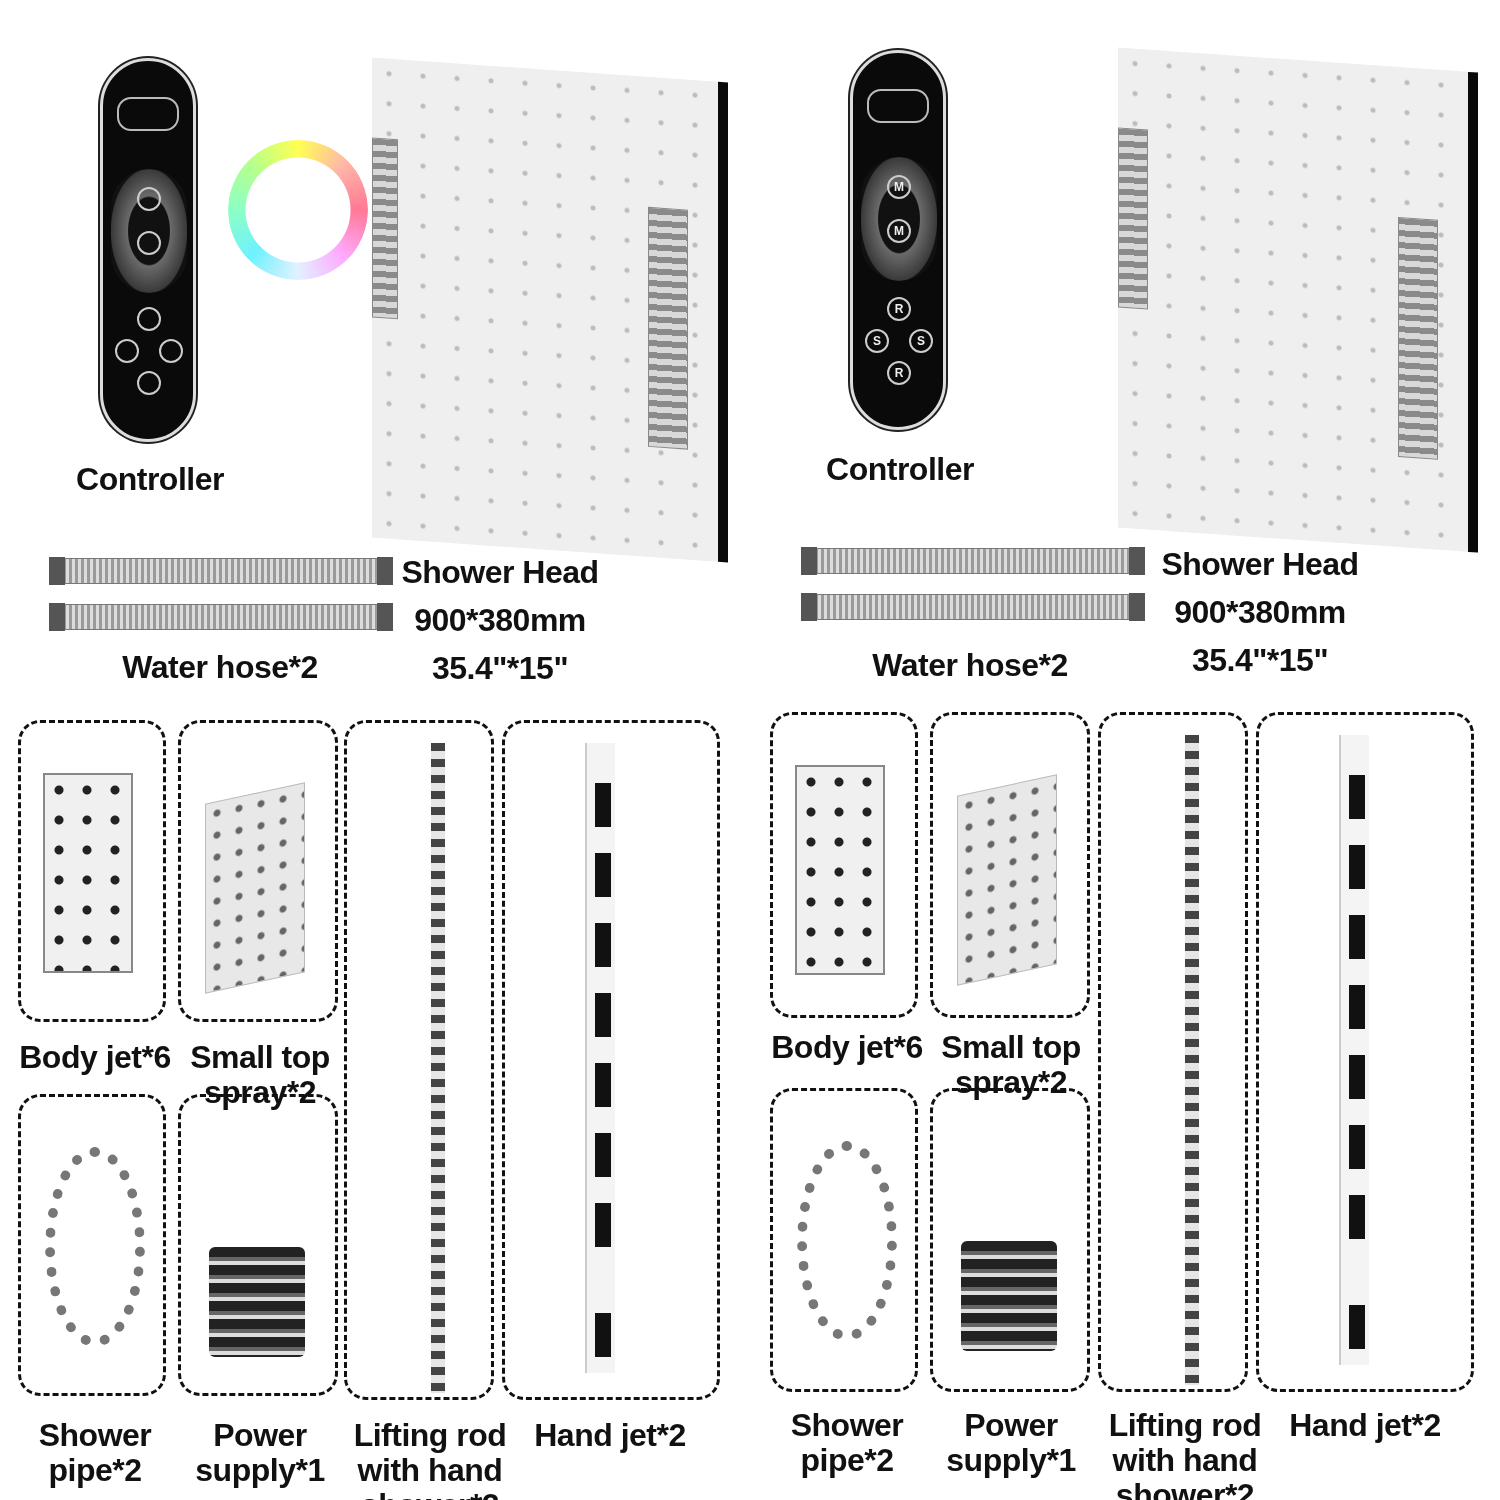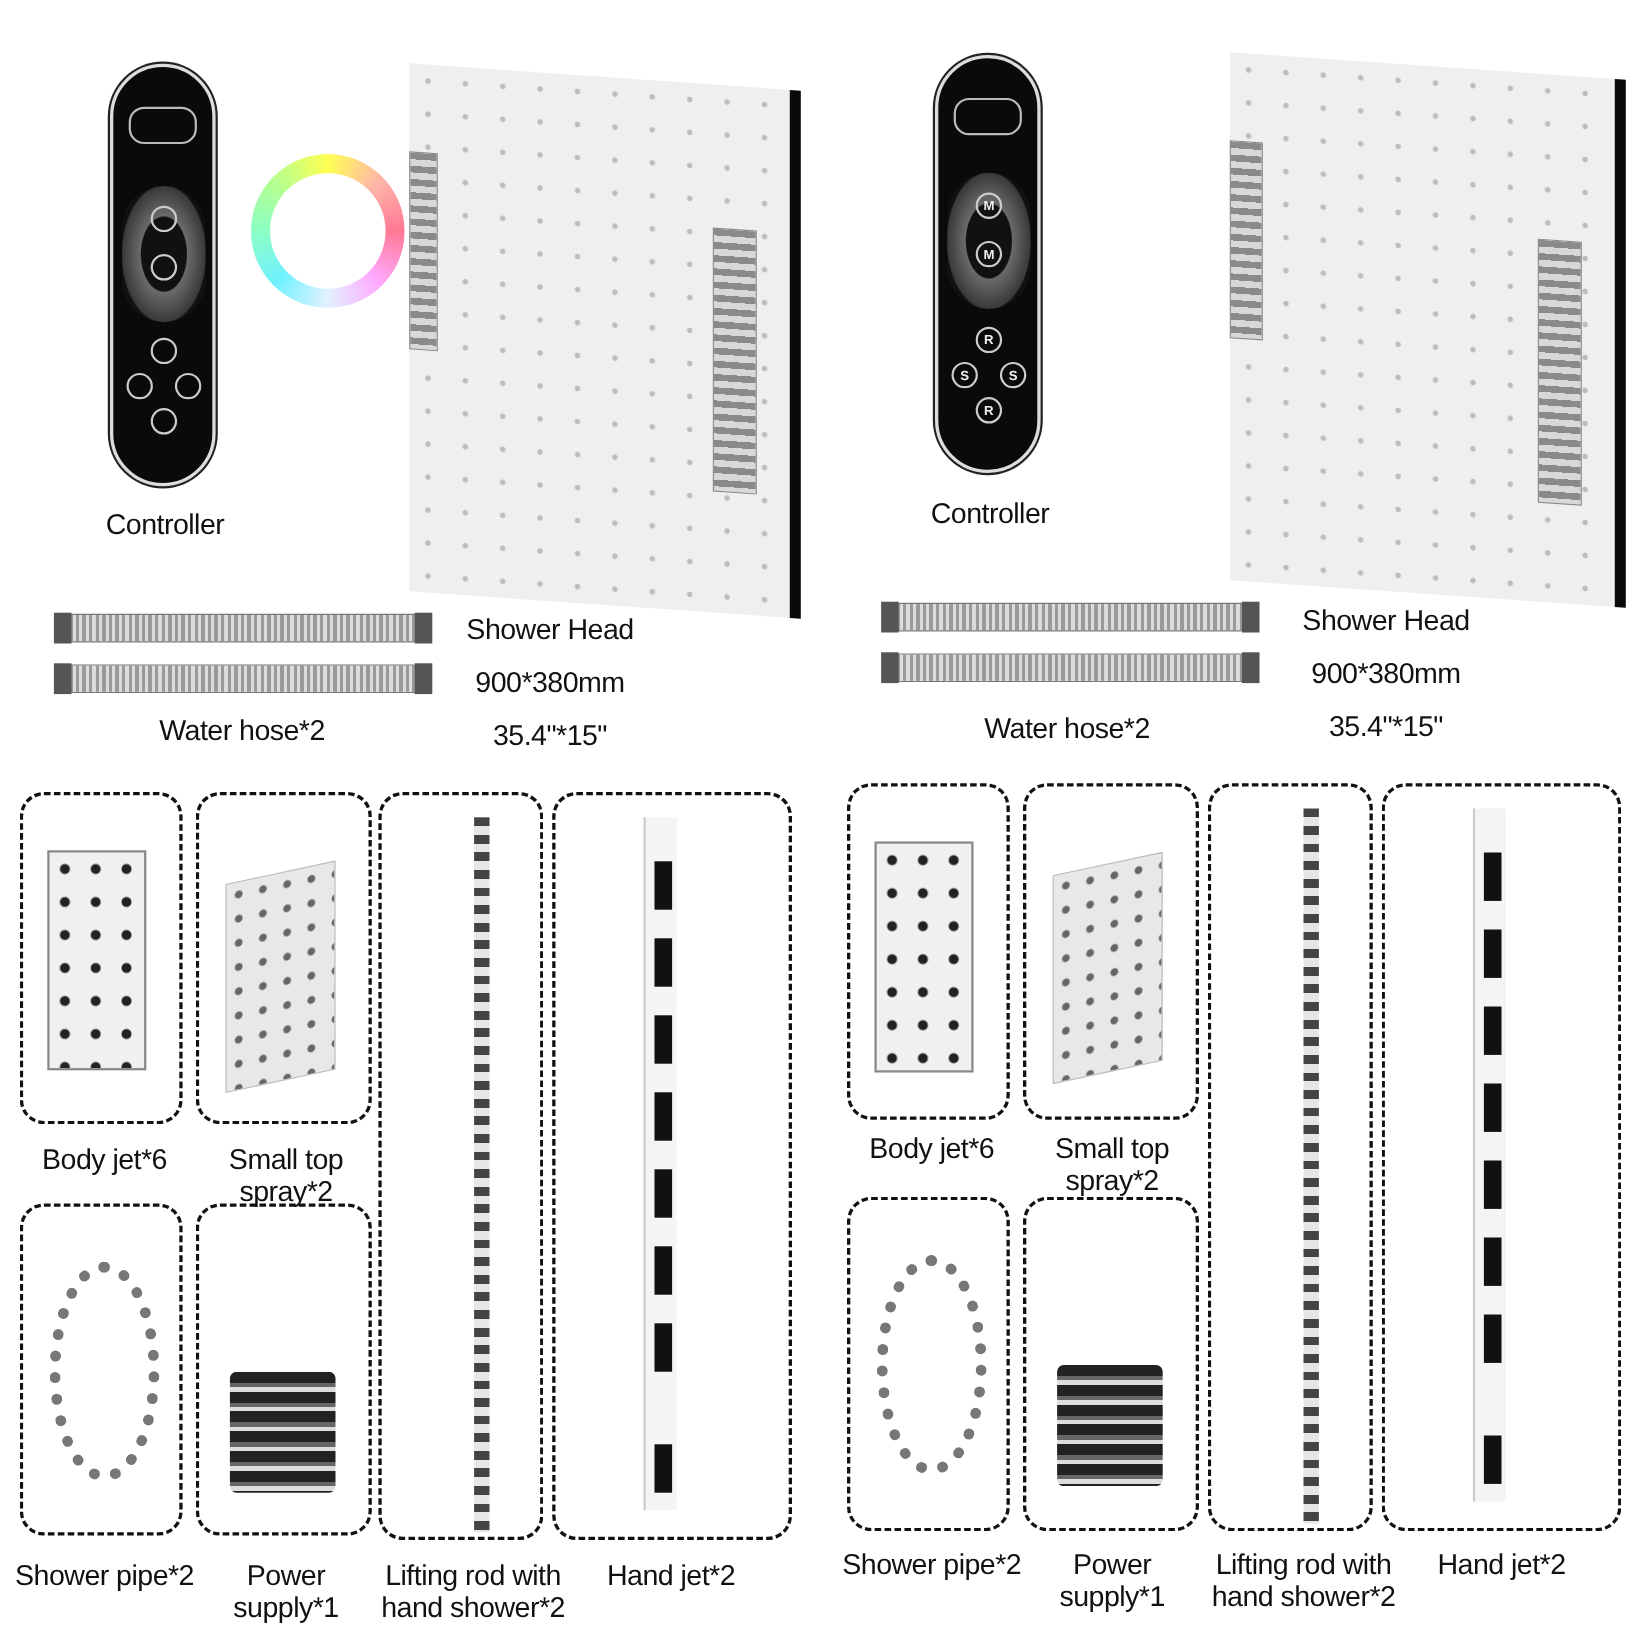--- a/index.html
+++ b/index.html
@@ -1,18 +1,18 @@
 <!DOCTYPE html>
 <html><head>
 <meta charset="utf-8">
 <style>
   * { box-sizing: border-box; margin: 0; padding: 0; }
   html, body { width: 1500px; height: 1500px; background: #ffffff; overflow: hidden; }
   body { position: relative; font-family: "Liberation Sans", sans-serif; color: #111; }
-  .label { position: absolute; font-size: 26px; font-weight: normal; text-align: center; line-height: 1.1; letter-spacing: -0.5px; color: #111; }
+  .label { position: absolute; font-size: 32px; font-weight: bold; text-align: center; line-height: 1.1; letter-spacing: -0.5px; color: #111; }
 
   
   .remote { position: absolute; width: 96px; border-radius: 48px; background: #0a0a0a; border: 3px solid #ddd; box-shadow: 0 0 0 2px #222; }
   .remote .topbtn { position: absolute; left: 14px; width: 62px; height: 34px; border: 2px solid #bbb; border-radius: 14px; }
   .remote .dial { position: absolute; left: 8px; width: 76px; height: 124px; border-radius: 38px; background: radial-gradient(ellipse at center, #111 38%, #6a6a6a 40%, #3a3a3a 70%, #111 72%); }
   .remote .key { position: absolute; width: 24px; height: 24px; border: 2px solid #ccc; border-radius: 50%; color: #eee; font-size: 12px; text-align: center; line-height: 20px; font-weight: bold; }
 
   
   .ring { position: absolute; width: 140px; height: 140px; border-radius: 50%;
           background: conic-gradient(#ffff40, #ffb0a0, #ff6b8a, #ffa0ff, #e0f0ff, #60f0ff, #80ffc0, #b0ff80, #ffff40);

